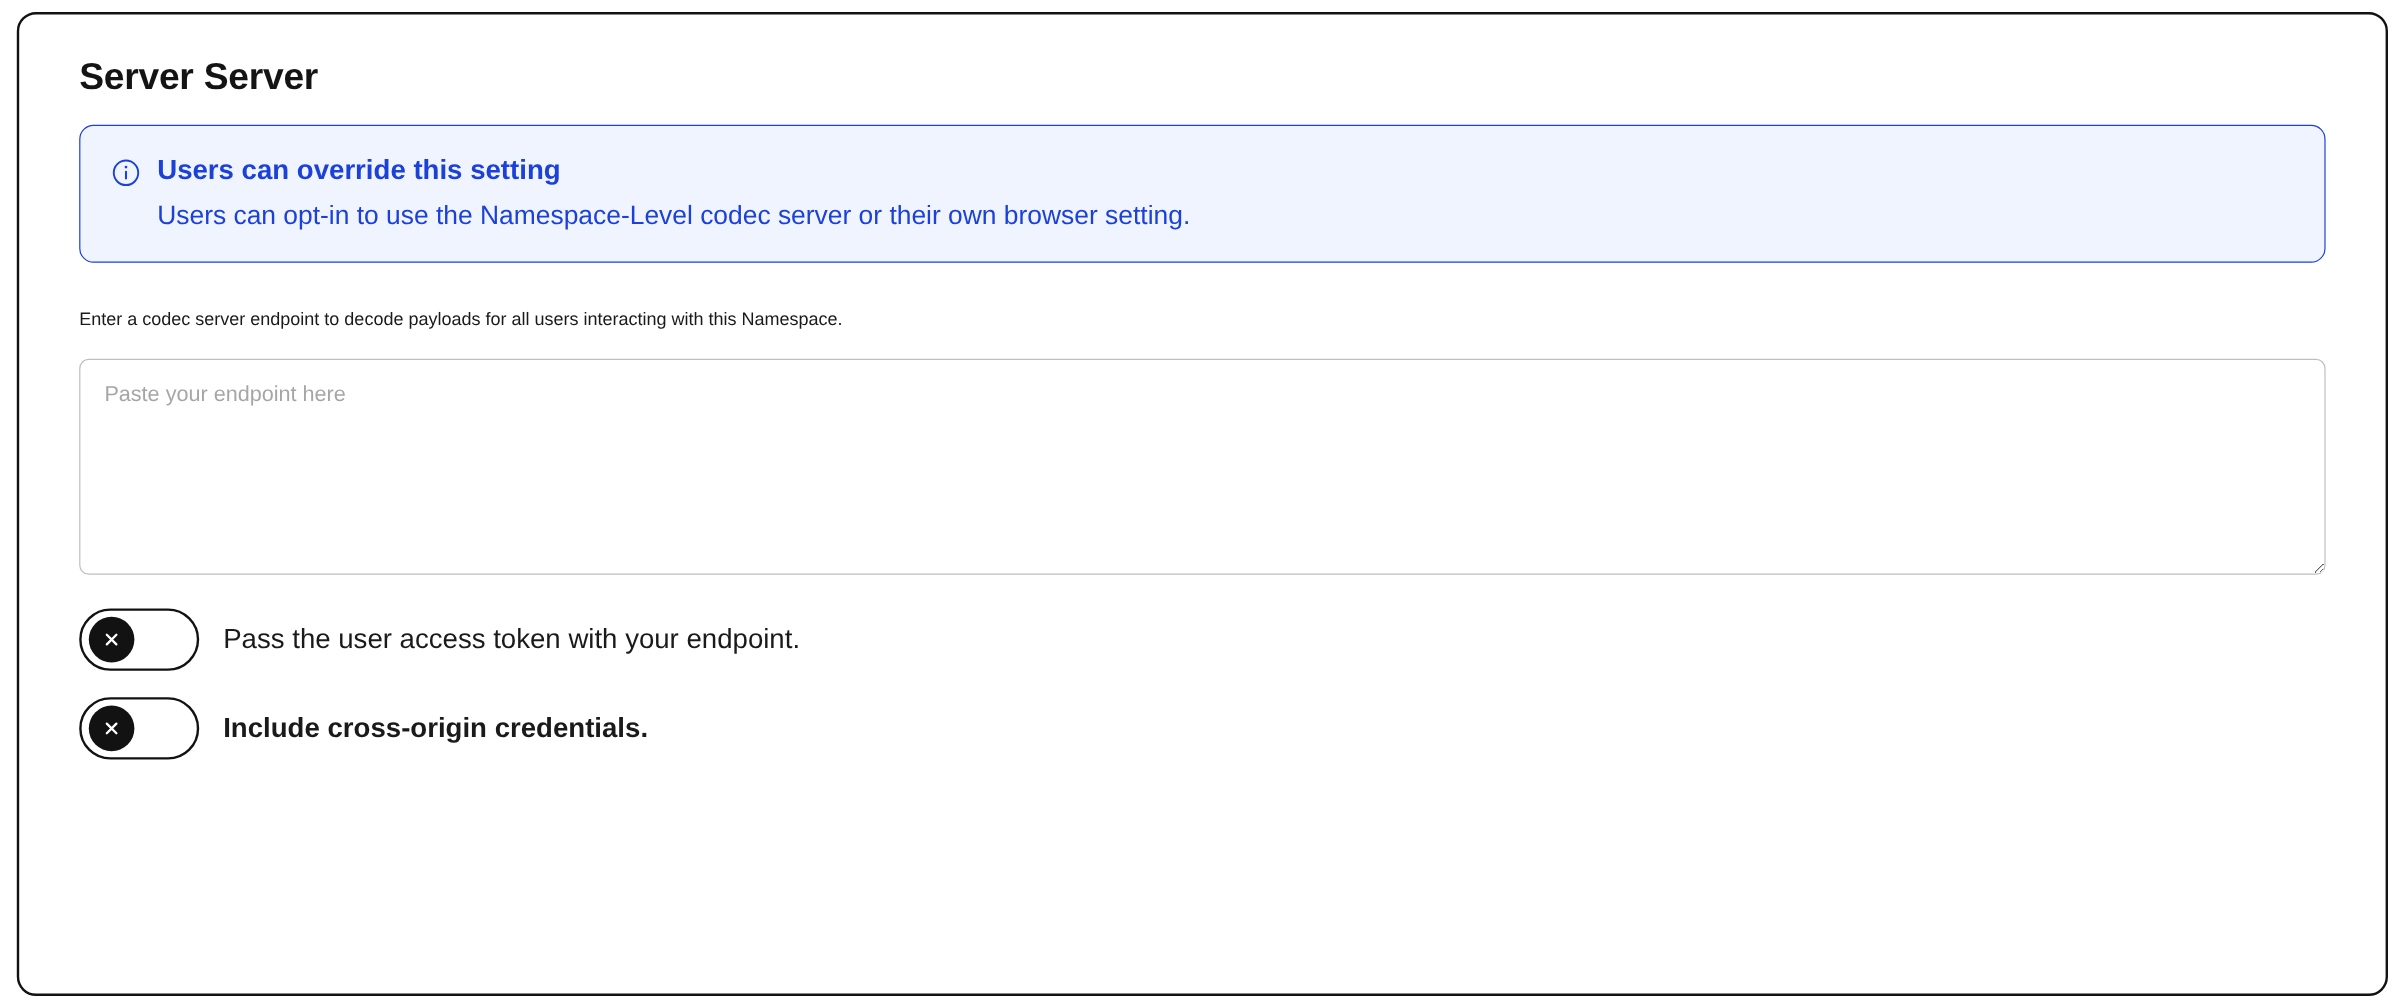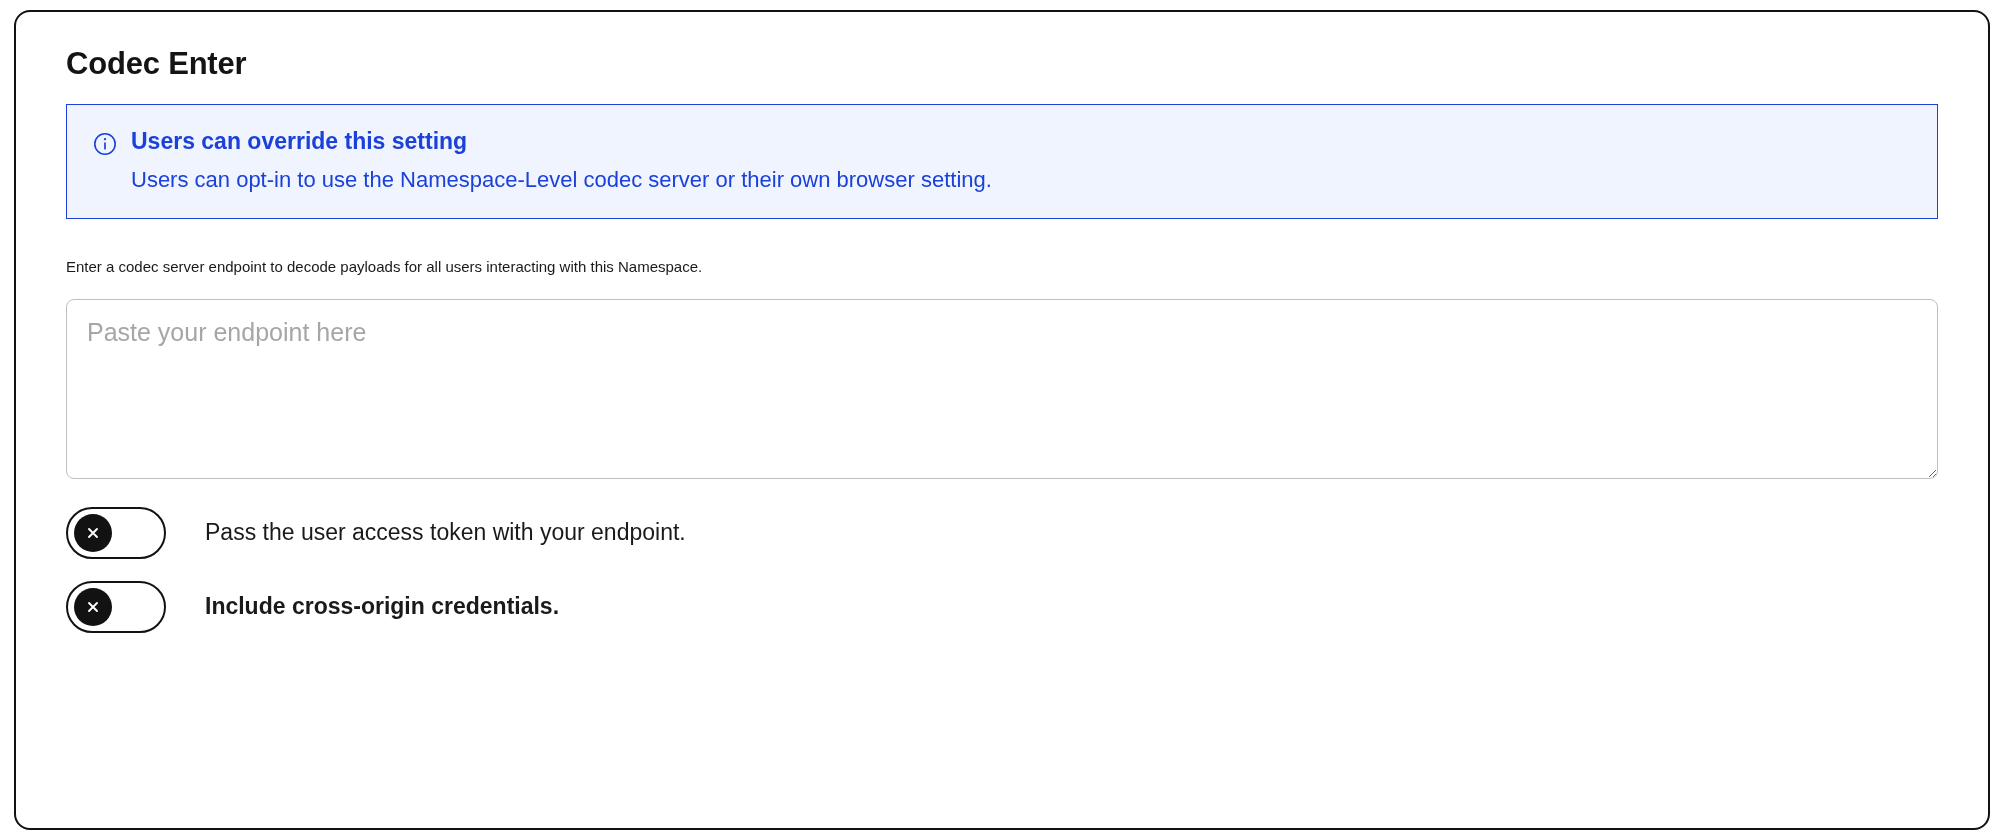--- a/index.html
+++ b/index.html
@@ -35,21 +35,21 @@
     font-weight: bold;
     color: #141414;
     letter-spacing: -0.2px;
     margin: 0 0 22px 10px;
   }
 
   .callout {
     box-sizing: border-box;
     border: 1.5px solid #1b41d8;
     background: #eff4ff;
-    border-radius: 0;
+    border-radius: 12px;
     padding: 22px 26px 24px 26px;
     margin: 0 10px 0 10px;
     display: flex;
     align-items: flex-start;
     gap: 14px;
   }
 
   .info-icon {
     flex: 0 0 auto;
     width: 24px;
@@ -86,31 +86,31 @@
     box-sizing: border-box;
     display: block;
     width: calc(100% - 20px);
     margin: 0 10px;
     height: 180px;
     border: 1.5px solid #bfbfbf;
     border-radius: 8px;
     background: #ffffff;
     padding: 18px 20px;
     font-family: "Liberation Sans", sans-serif;
-    font-size: 25px;
+    font-size: 18px;
     color: #1a1a1a;
     resize: vertical;
     outline: none;
   }
   .endpoint-input::placeholder { color: #a6a6a6; }
 
   .toggle-row {
     display: flex;
     align-items: center;
-    gap: 39px;
+    gap: 20px;
     margin: 28px 10px 0 10px;
   }
   .toggle-row.second { margin-top: 22px; font-weight: bold; }
 
   .toggle {
     box-sizing: border-box;
     width: 100px;
     height: 52px;
     border: 2.5px solid #121212;
     border-radius: 26px;
@@ -138,21 +138,21 @@
     color: #1a1a1a;
     line-height: 1.2;
   }
 </style>
 </head>
 <body>
 
 <div class="page">
   <div class="card">
 
-    <h1 class="card-title">Codec Enter</h1>
+    <h1 class="card-title">Server Server</h1>
 
     <div class="callout">
       <span class="info-icon">
         <svg width="24" height="24" viewBox="0 0 24 24" fill="none">
           <circle cx="12" cy="12" r="10.2" stroke="#1b41d8" stroke-width="1.6"></circle>
           <circle cx="12" cy="7.2" r="1.15" fill="#1b41d8"></circle>
           <rect x="11.15" y="10.2" width="1.7" height="7.4" rx="0.85" fill="#1b41d8"></rect>
         </svg>
       </span>
       <div class="callout-body">

